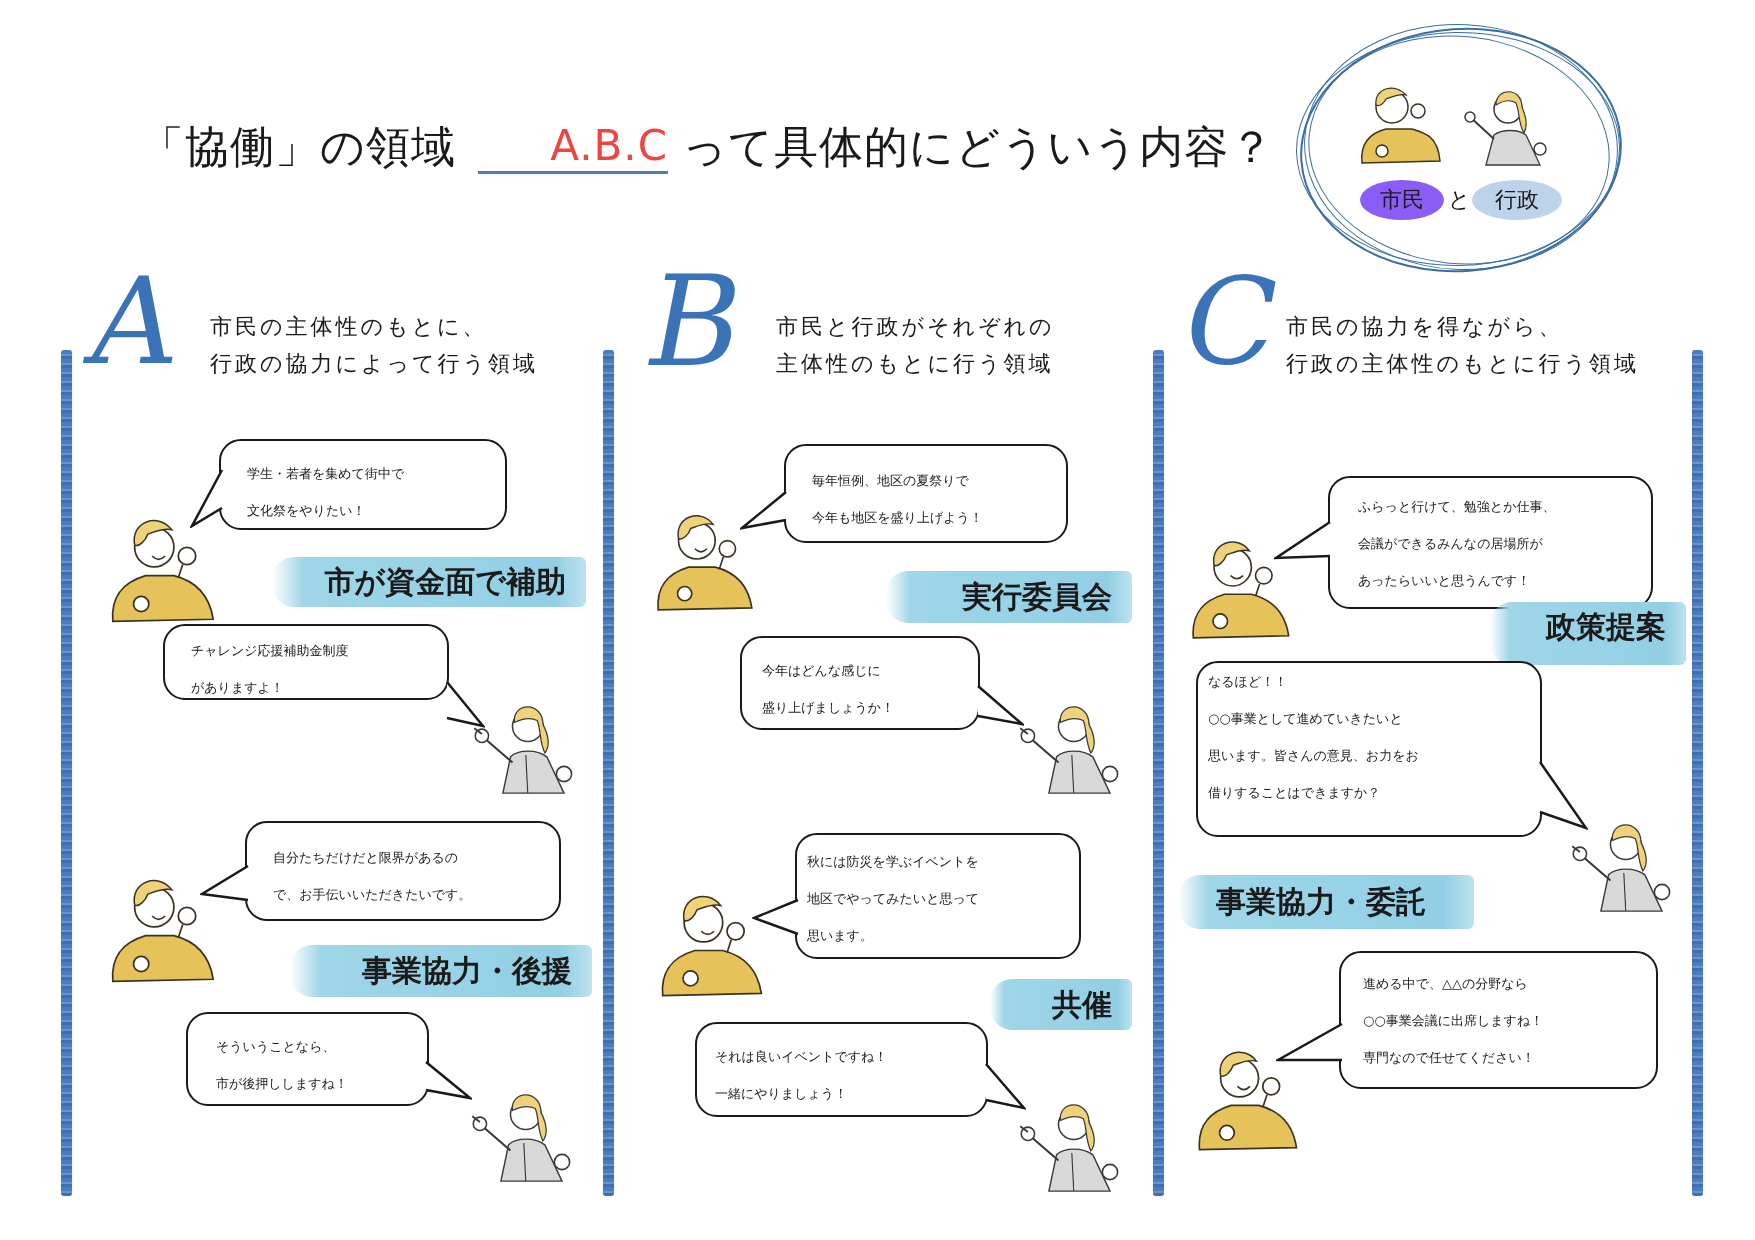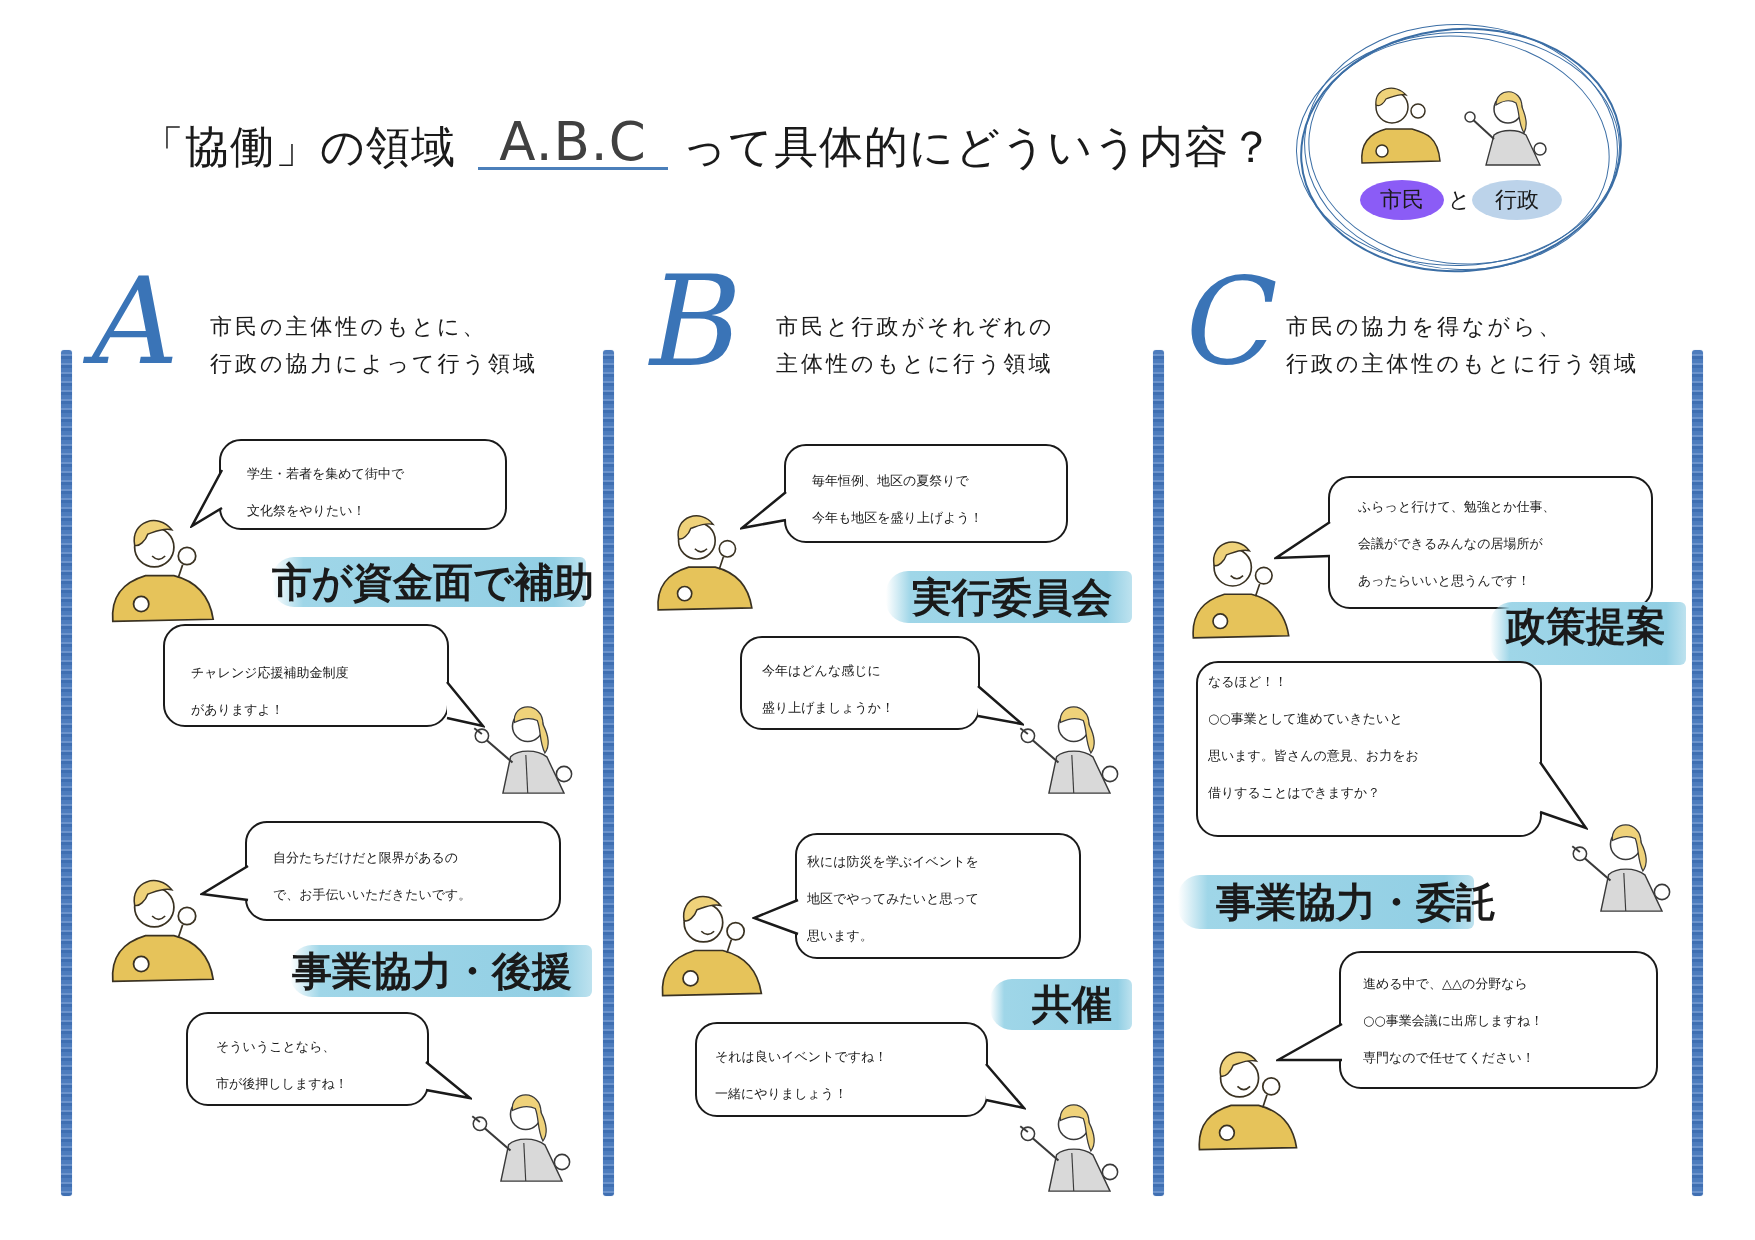--- a/index.html
+++ b/index.html
@@ -1,25 +1,25 @@
 <!DOCTYPE html>
 <html><head>
 <meta charset="utf-8">
 <style>
   html,body{margin:0;padding:0;background:#ffffff;}
   body{width:1755px;height:1240px;position:relative;overflow:hidden;font-family:"DejaVu Sans","Liberation Sans",sans-serif;color:#1a1a1a;}
   .abs{position:absolute;}
   .title{left:140px;top:112px;height:70px;font-size:44px;line-height:70px;white-space:nowrap;letter-spacing:1px;}
-  .title .hl{display:inline-block;width:190px;text-align:center;color:#404040;font-family:"DejaVu Sans",sans-serif;font-weight:normal;font-size:53px;border-bottom:3px solid #4b7fba;line-height:50px;margin:0 14px 0 22px;vertical-align:2px;}
+  .title .hl{display:inline-block;width:190px;text-align:right;color:#ef4444;font-family:"DejaVu Sans",sans-serif;font-weight:normal;font-size:42px;border-bottom:3px solid #4b7fba;line-height:50px;margin:0 14px 0 22px;vertical-align:2px;}
   .rail{width:11px;top:350px;height:846px;background:repeating-linear-gradient(180deg,#4d7cbd 0 4px,#6b93cc 4px 6px,#3f6fb2 6px 9px);border-radius:3px;box-shadow:0 0 1px #9ab6de;}
   .letter{font-family:"DejaVu Serif",serif;font-style:italic;color:#3a74b7;font-size:120px;line-height:120px;}
   .desc{font-size:22px;line-height:37px;letter-spacing:3px;white-space:nowrap;}
   .bubble{border:2.5px solid #1a1a1a;border-radius:22px;background:#fff;box-sizing:border-box;padding:14px 18px 10px 26px;font-size:13px;line-height:37px;white-space:nowrap;}
   .bubble .line{display:block;}
-  .label{background:linear-gradient(90deg,rgba(153,212,232,0) 0%,#9fd6e8 10%,#92cfe4 90%,rgba(146,207,228,0.6) 100%);border-radius:22px 6px 6px 22px;font-weight:bold;font-size:40px;text-align:right;box-sizing:border-box;padding-right:20px;white-space:nowrap;}
+  .label{background:linear-gradient(90deg,rgba(153,212,232,0) 0%,#9fd6e8 10%,#92cfe4 90%,rgba(146,207,228,0.6) 100%);border-radius:22px 6px 6px 22px;font-weight:bold;font-size:30px;text-align:right;box-sizing:border-box;padding-right:20px;white-space:nowrap;}
   .label.left{text-align:left;padding-left:38px;}
   .ellipse{border:2px solid #3b6ea5;border-radius:50%;}
   .pill{border-radius:50%;font-size:22px;text-align:center;}
 </style>
 </head>
 <body>
 
 <div class="abs title">
   <span>「協働」の領域</span><span class="hl">A.B.C</span><span>って具体的にどういう内容？</span>
 </div>
@@ -92,21 +92,21 @@
 </div>
 <svg class="abs" style="left:190px;top:468px;" width="34" height="60">
     <path d="M32 2 L2 58 L32 40" fill="#fff" stroke="#1a1a1a" stroke-width="2.5"></path>
   </svg>
 <svg class="abs" style="left:108px;top:508px;" width="110" height="120">
     <use href="#citizen"></use>
   </svg>
 
 <div class="abs label" style="left:272px;top:557px;width:314px;height:50px;line-height:50px;">市が資金面で補助</div>
 
-<div class="abs bubble" style="left:163px;top:624px;width:286px;height:103px;padding-top:28px;">
+<div class="abs bubble" style="left:163px;top:624px;width:286px;height:76px;padding-top:6px;">
   <span class="line">チャレンジ応援補助金制度</span>
   <span class="line">がありますよ！</span>
 </div>
 <svg class="abs" style="left:445px;top:680px;" width="40" height="50">
     <path d="M2 2 L38 46 L2 38" fill="#fff" stroke="#1a1a1a" stroke-width="2.5"></path>
   </svg>
 <svg class="abs" style="left:462px;top:690px;" width="120" height="105">
     <use href="#government"></use>
   </svg>
 

